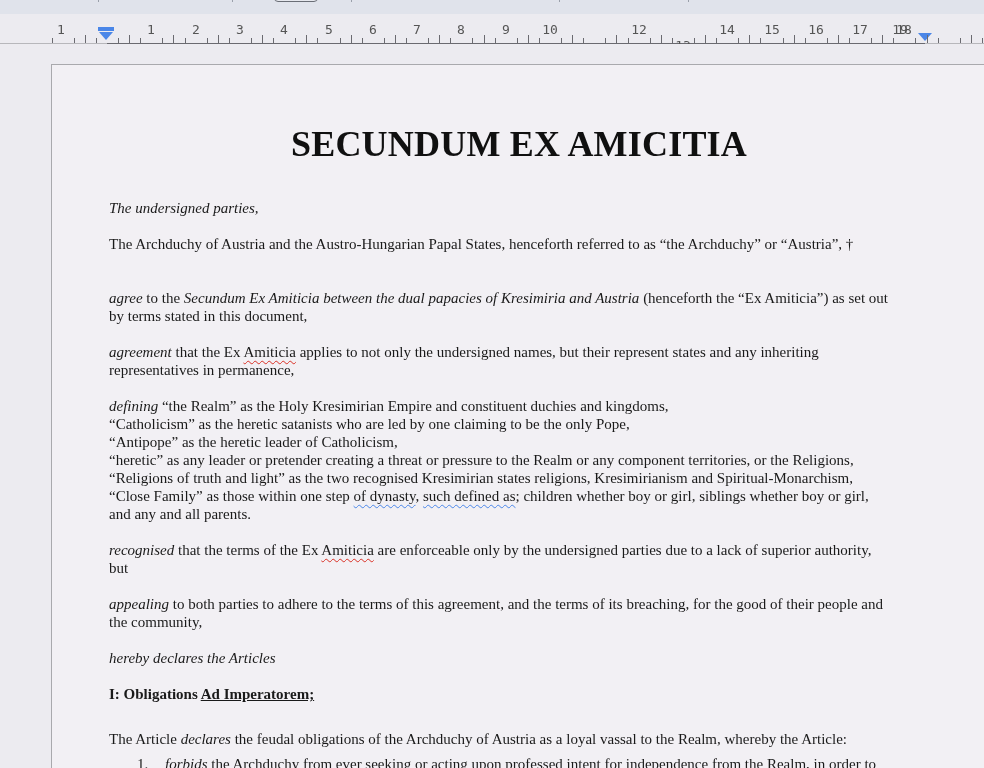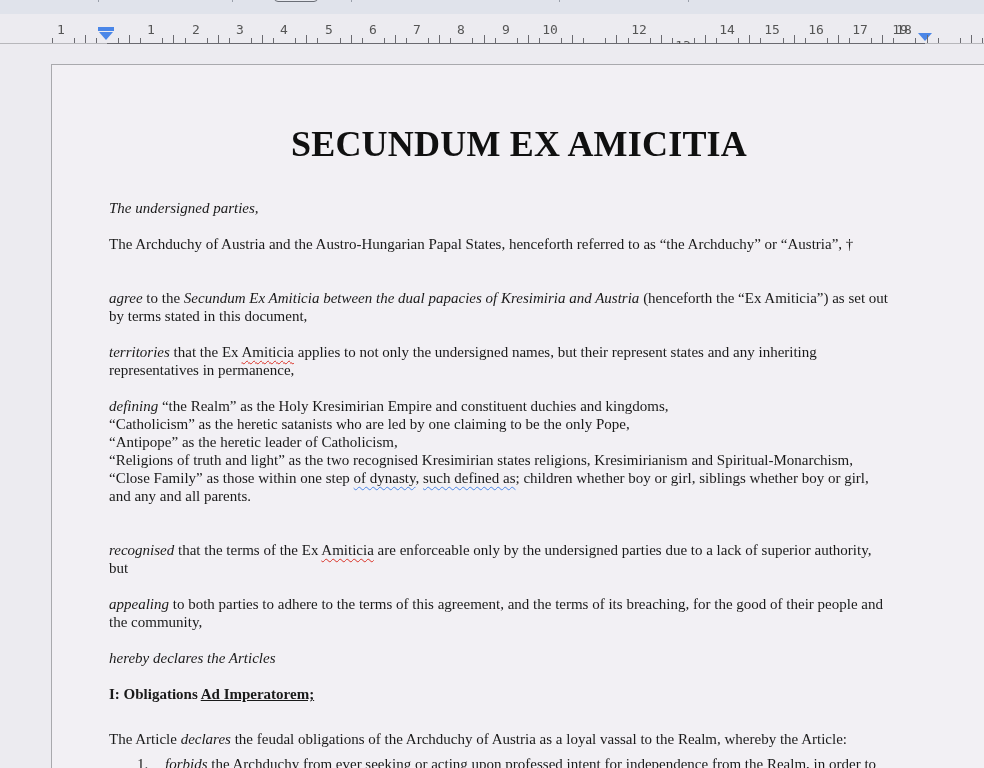--- a/index.html
+++ b/index.html
@@ -158,28 +158,29 @@
       <div class="p" style="top:170px">
         <span class="line">The Archduchy of Austria and the Austro-Hungarian Papal States, henceforth referred to as “the Archduchy” or “Austria”, †</span>
       </div>
 
       <div class="p" style="top:224px">
         <span class="line"><span class="bi">agree</span><span> to the </span><span class="i">Secundum Ex Amiticia between the dual papacies of Kresimiria and Austria</span><span> (henceforth the “Ex Amiticia”) as set out</span></span>
         <span class="line">by terms stated in this document,</span>
       </div>
 
       <div class="p" style="top:278px">
-        <span class="line"><span class="bi">territories</span><span> that the Ex </span><span class="spell">Amiticia</span><span> applies to not only the undersigned names, but their represent states and any inheriting</span></span>
+        <span class="line"><span class="bi">agreement</span><span> that the Ex </span><span class="spell">Amiticia</span><span> applies to not only the undersigned names, but their represent states and any inheriting</span></span>
         <span class="line">representatives in permanence,</span>
       </div>
 
       <div class="p" style="top:332px">
         <span class="line"><span class="bi">defining</span><span> “the Realm” as the Holy Kresimirian Empire and constituent duchies and kingdoms,</span></span>
         <span class="line">“Catholicism” as the heretic satanists who are led by one claiming to be the only Pope,</span>
         <span class="line">“Antipope” as the heretic leader of Catholicism,</span>
+        <span class="line">“heretic” as any leader or pretender creating a threat or pressure to the Realm or any component territories, or the Religions,</span>
         <span class="line">“Religions of truth and light” as the two recognised Kresimirian states religions, Kresimirianism and Spiritual-Monarchism,</span>
         <span class="line"><span>“Close Family” as those within one step </span><span class="grammar">of dynasty</span><span>, </span><span class="grammar">such defined as</span><span>; children whether boy or girl, siblings whether boy or girl,</span></span>
         <span class="line">and any and all parents.</span>
       </div>
 
       <div class="p" style="top:476px">
         <span class="line"><span class="bi">recognised</span><span> that the terms of the Ex </span><span class="spell">Amiticia</span><span> are enforceable only by the undersigned parties due to a lack of superior authority,</span></span>
         <span class="line">but</span>
       </div>
 

